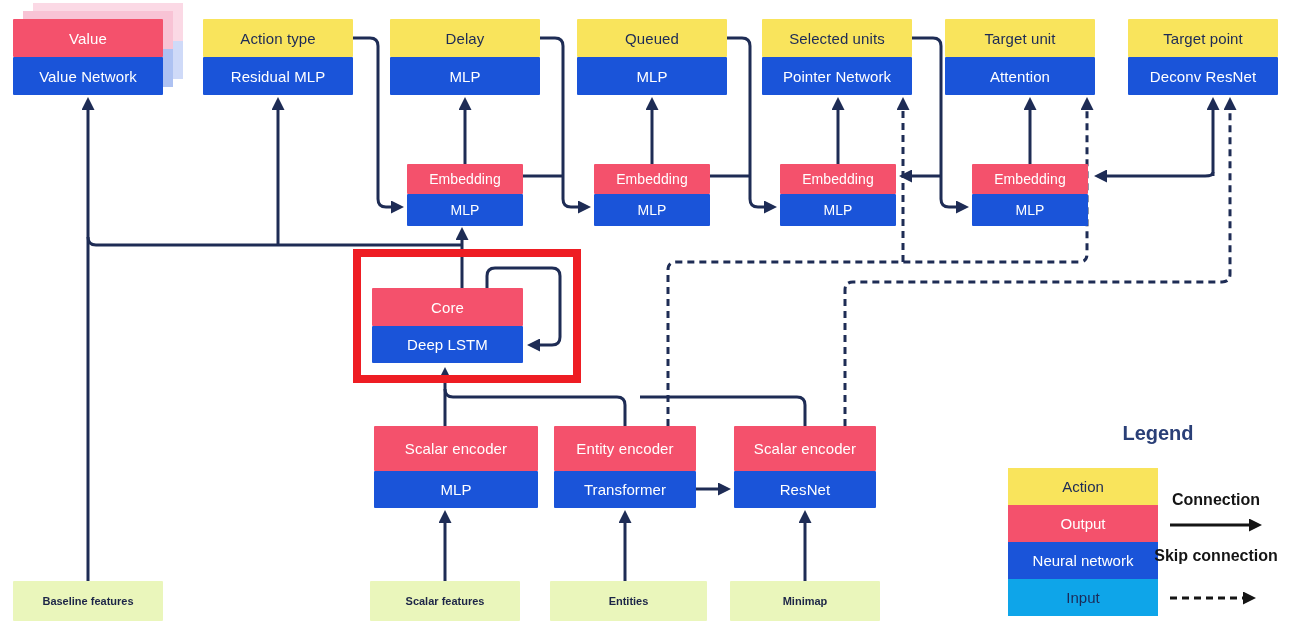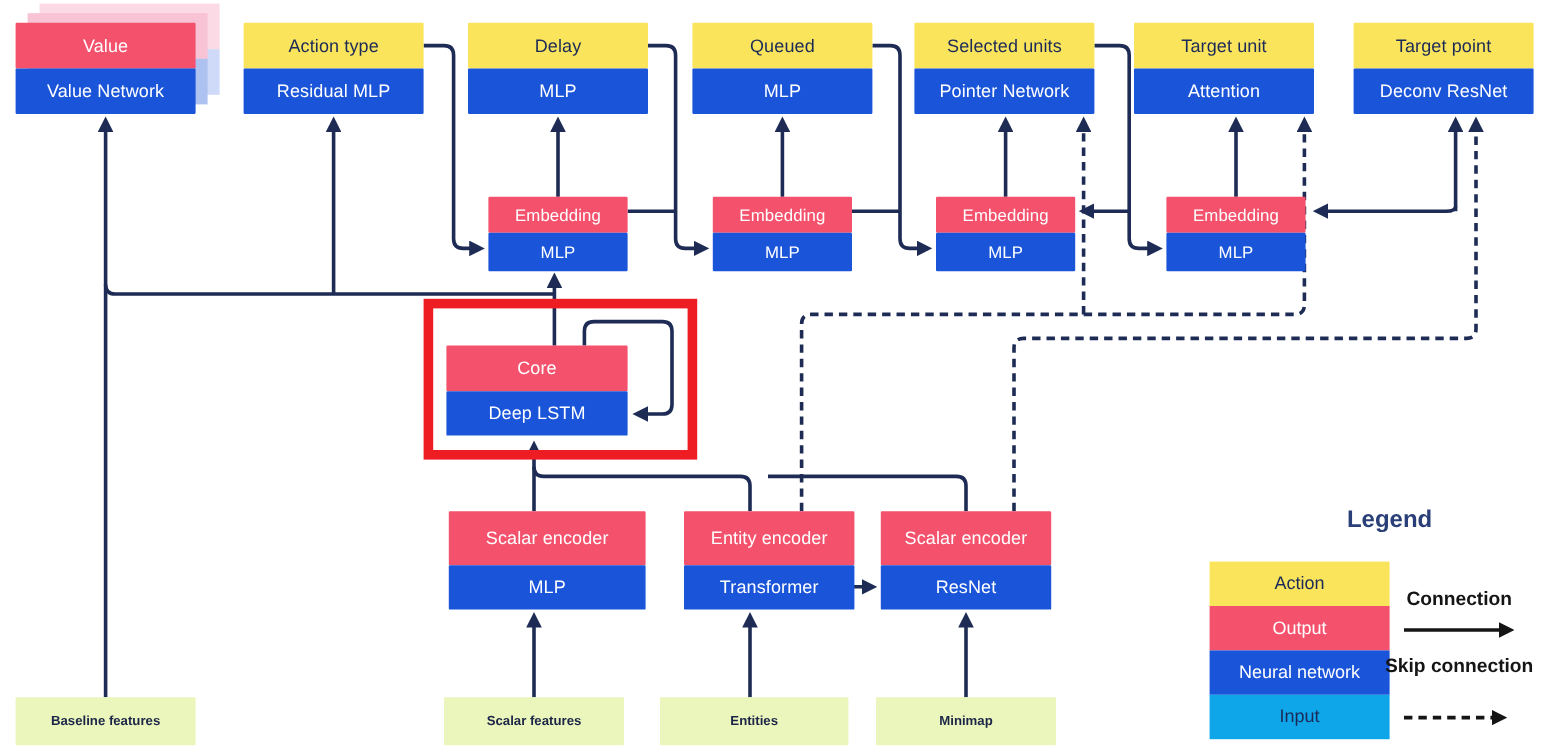--- a/index.html
+++ b/index.html
@@ -179,21 +179,21 @@
     <div class="cell output h38">Core</div>
     <div class="cell network h37">Deep LSTM</div>
   </div>
 
   <div id="highlight"></div>
 
   <div class="node" style="left:374px;top:426px;width:164px;">
     <div class="cell output h45">Scalar encoder</div>
     <div class="cell network h37">MLP</div>
   </div>
-  <div class="node" style="left:570px;top:426px;width:142px;">
+  <div class="node" style="left:554px;top:426px;width:142px;">
     <div class="cell output h45">Entity encoder</div>
     <div class="cell network h37">Transformer</div>
   </div>
   <div class="node" style="left:734px;top:426px;width:142px;">
     <div class="cell output h45">Scalar encoder</div>
     <div class="cell network h37">ResNet</div>
   </div>
 
   <div class="input-box" style="left:13px;top:581px;width:150px;">Baseline features</div>
   <div class="input-box" style="left:370px;top:581px;width:150px;">Scalar features</div>

